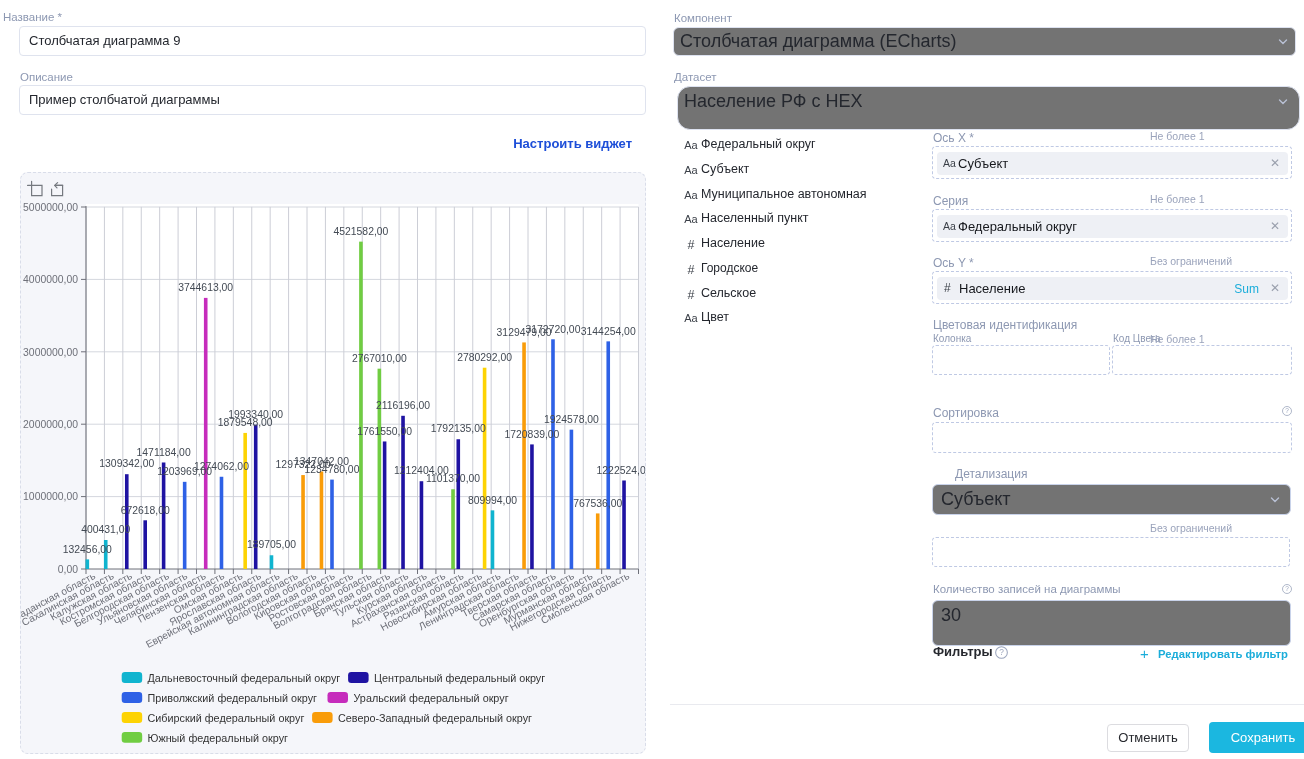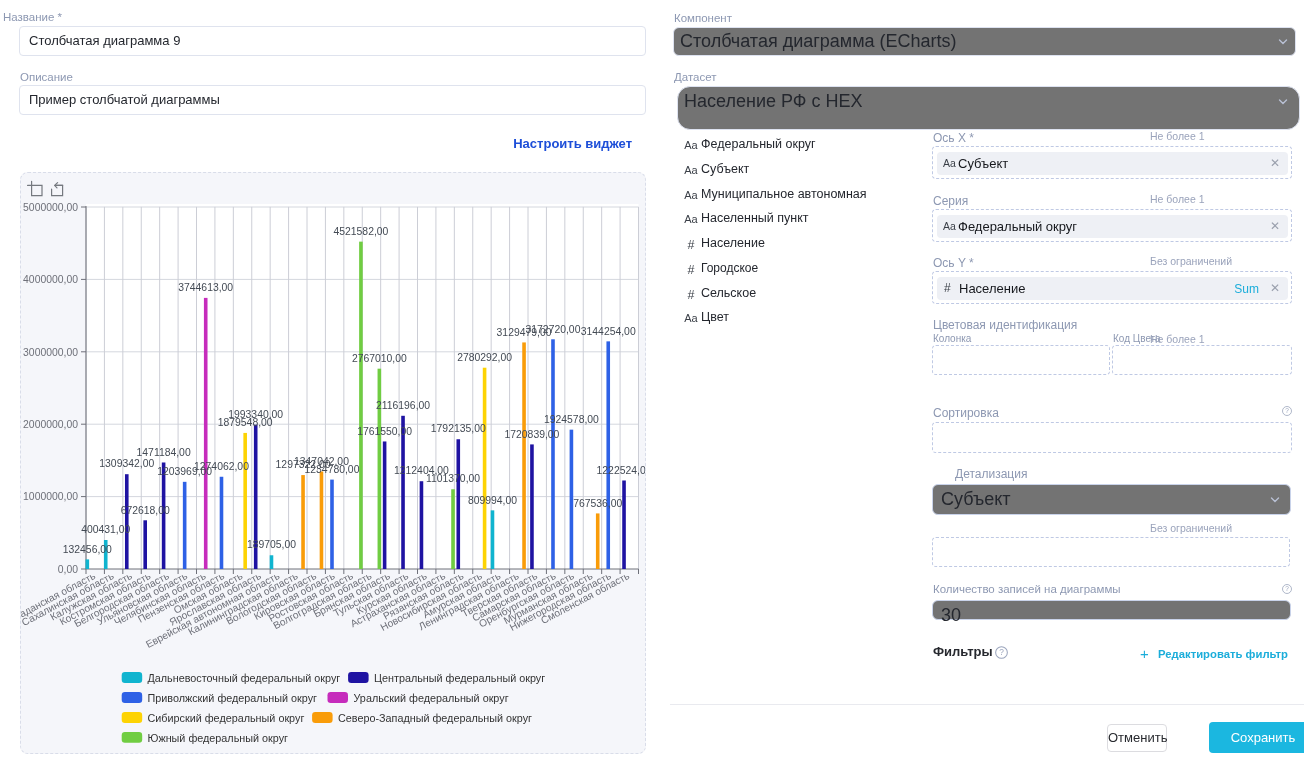--- a/index.html
+++ b/index.html
@@ -300,25 +300,25 @@
     </svg>
   </div>
 <div class="abs hint" style="left:1150px;top:522px;width:142px;">Без ограничений</div>
 <div class="abs dash" style="left:932px;top:537px;width:358px;height:30px;"></div>
 
 <div class="abs lbl" style="left:933px;top:583px;font-size:11.5px;">Количество записей на диаграммы</div>
 <svg class="abs" style="left:1282px;top:584px;" width="10" height="10" viewBox="0 0 14 14">
     <circle cx="7" cy="7" r="6.3" fill="none" stroke="#9aa4bc" stroke-width="1.1"></circle>
     <text x="7" y="10" font-size="9" fill="#9aa4bc" text-anchor="middle" font-family="Liberation Sans">?</text>
   </svg>
-<div class="abs sel" style="left:932px;top:600px;width:359px;height:20px;line-height:28px;border-color:#c9d3ea;padding-left:8px;">30</div>
+<div class="abs sel" style="left:932px;top:600px;width:359px;height:46px;line-height:28px;border-color:#c9d3ea;padding-left:8px;">30</div>
 
 <div class="abs" style="left:933px;top:644px;font-size:13px;font-weight:bold;color:#26282e;text-align:center;">Фильтры</div>
 <svg class="abs" style="left:995px;top:646px;" width="13" height="13" viewBox="0 0 14 14">
     <circle cx="7" cy="7" r="6.3" fill="none" stroke="#9aa4bc" stroke-width="1.1"></circle>
     <text x="7" y="10" font-size="9" fill="#9aa4bc" text-anchor="middle" font-family="Liberation Sans">?</text>
   </svg>
 <div class="abs cy" style="left:1140px;top:645px;font-size:15px;">+</div>
 <div class="abs cy" style="left:1158px;top:648px;font-size:11.3px;font-weight:bold;white-space:nowrap;">Редактировать фильтр</div>
 
 <div class="abs" style="left:670px;top:704px;width:634px;height:1px;background:#e9eaef;"></div>
-<div class="abs" style="left:1107px;top:724px;width:60px;height:28px;border:1px solid #dcdce0;border-radius:4px;background:#fff;color:#27292e;font-size:13px;text-align:center;line-height:26px;">Отменить</div>
+<div class="abs" style="left:1107px;top:724px;width:82px;height:28px;border:1px solid #dcdce0;border-radius:4px;background:#fff;color:#27292e;font-size:13px;text-align:center;line-height:26px;">Отменить</div>
 <div class="abs" style="left:1209px;top:722px;width:108px;height:31px;border-radius:4px;background:#1bb7e0;color:#ffffff;font-size:13px;text-align:center;line-height:31px;">Сохранить</div>
 
 </body></html>

